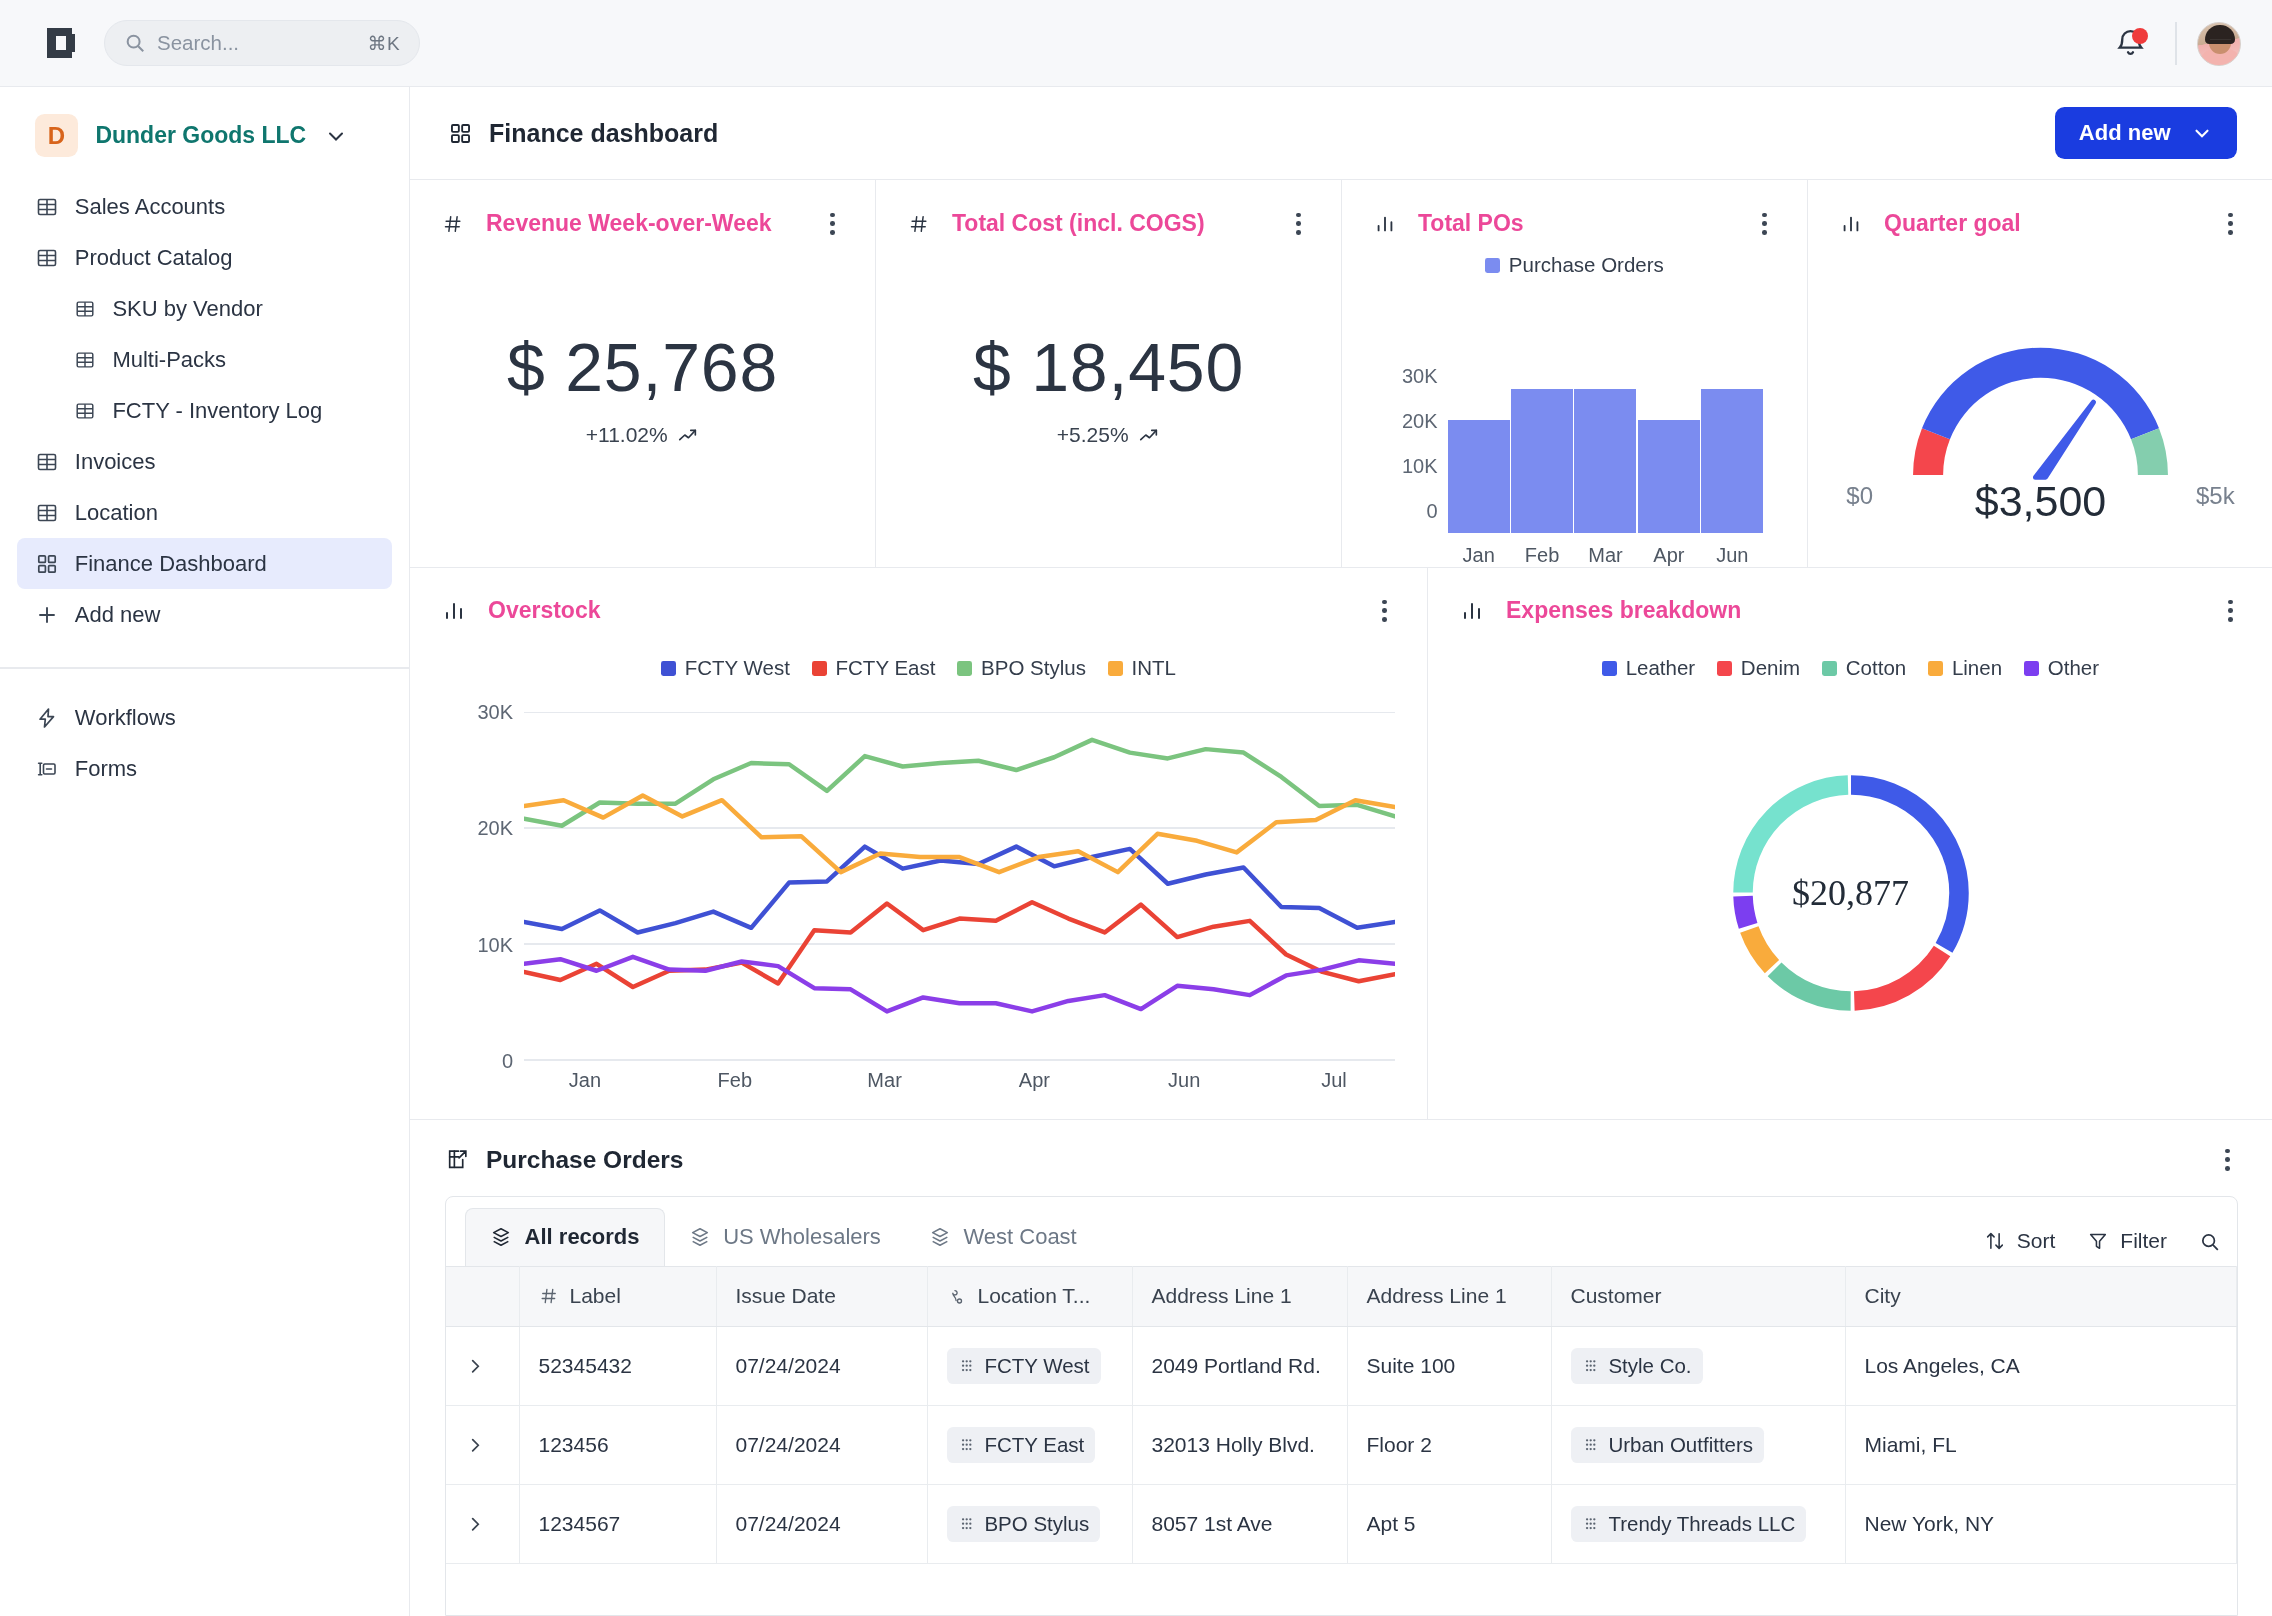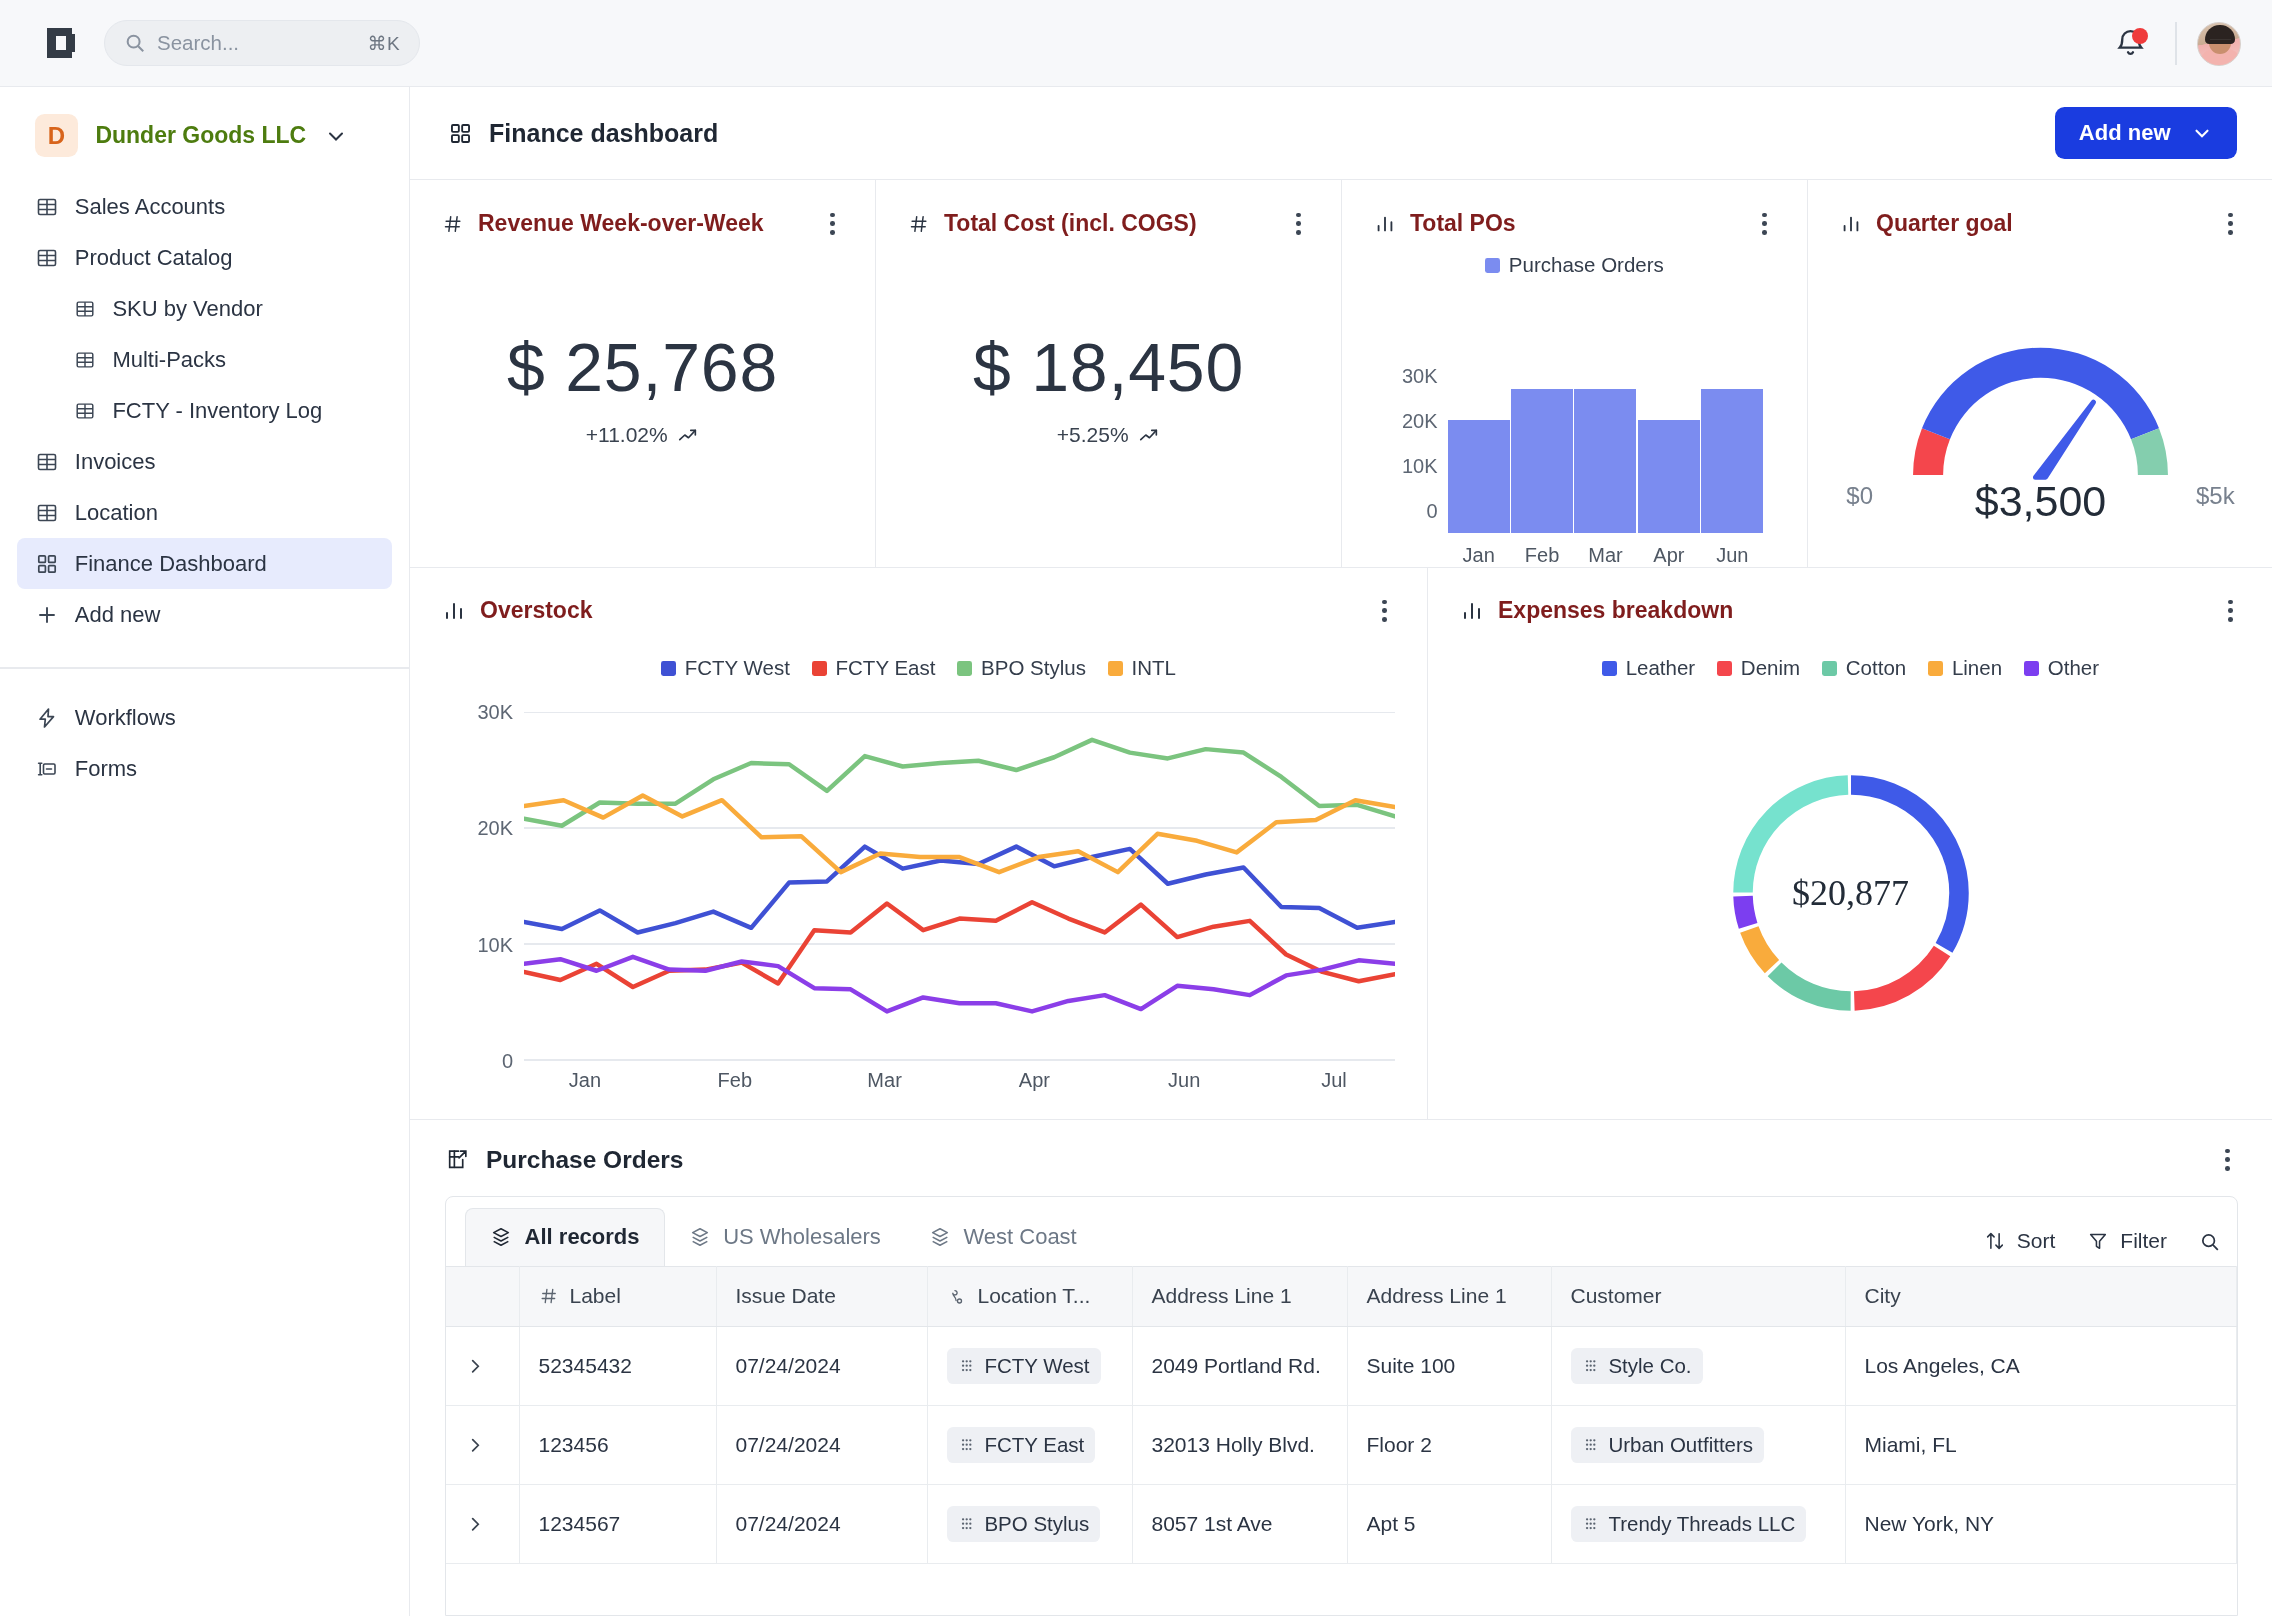--- a/index.html
+++ b/index.html
@@ -55,21 +55,21 @@
   .avatar .glass { position:absolute; left:12px; top:16px; width:20.5px; height:6.3px; border-top:1.6px solid #3a3330; }
   .avatar .shirt { position:absolute; left:1.6px; bottom:0; width:41px; height:16px; background:#f3b3ae; border-radius: 14px 14px 0 0;}
 
   
   .body { flex:1; display:flex; min-height:0; }
 
   
   .sidebar { width: 410px; flex:0 0 410px; background:#fff; border-right:1.6px solid #e8eaee; display:flex; flex-direction:column; }
   .ws-row { display:flex; align-items:center; gap:17.4px; padding: 27px 28px 24px 35px; }
   .ws-badge { width:43px; height:43px; border-radius:9.5px; background:#fdeadb; color:#d8641b; font-size:24px; font-weight:700; display:flex; align-items:center; justify-content:center; }
-  .ws-name { font-size:23px; font-weight:700; color:#4d7c0f; }
+  .ws-name { font-size:23px; font-weight:700; color:#0f766e; }
   .nav { padding: 0 17.4px; }
   .nav-item { display:flex; align-items:center; gap:16px; height:51px; padding: 0 17.4px; border-radius:8px; font-size:22px; color:#2b3443; }
   .nav-item.child { padding-left: 57px; }
   .nav-item.active { background:#e7ebfd; }
   .nav-sep { height:1.6px; background:#e8eaee; margin: 27px 0 0 0; }
   .nav-lower { padding: 24px 17.4px 0 17.4px; }
 
   
   .main { flex:1; min-width:0; display:flex; flex-direction:column; background:#fff; }
   .main-head { height: 93px; flex:0 0 93px; display:flex; align-items:center; justify-content:space-between; padding: 0 36px 0 38px; border-bottom:1.6px solid #e8eaee; }
@@ -78,21 +78,21 @@
     background:#1a3ce0; color:#fff; font-size:22px; font-weight:700;
     height:52px; border-radius:9.5px; display:flex; align-items:center; gap:20.5px;
     padding: 0 24px; border:none; cursor:pointer;
   }
 
   
   .kpi-row { display:flex; height: 388px; flex:0 0 388px; border-bottom:1.6px solid #e8eaee; }
   .kpi-cell { flex:1 1 0; min-width:0; border-right:1.6px solid #e8eaee; padding: 28px 32px 0 32px; display:flex; flex-direction:column; position:relative; }
   .kpi-cell:last-child { border-right:none; }
   .card-head { display:flex; align-items:center; justify-content:space-between; }
-  .card-head .lft { display:flex; align-items:center; gap:14px; font-size:23px; font-weight:700; color:#7f1d1d; white-space:nowrap;justify-content:center; }
+  .card-head .lft { display:flex; align-items:center; gap:22px; font-size:23px; font-weight:700; color:#ec4899; white-space:nowrap;justify-content:center; }
   .dots { display:flex; flex-direction:column; gap:4px; padding: 4.7px 8px; cursor:pointer; }
   .dots i { width:4.7px; height:4.7px; border-radius:50%; background:#3c4654; display:block; }
   .kpi-body { flex:1; display:flex; flex-direction:column; align-items:center; justify-content:center; padding-bottom: 32px; }
   .kpi-value { font-size:68px; font-weight:400; color:#2b3442; letter-spacing:0.8px; }
   .kpi-delta { font-size:21px; color:#39424f; margin-top:17.4px; display:flex; align-items:center; gap:9.5px; }
 
   
   .bar-chart-wrap { flex:1; display:flex; flex-direction:column; padding-top: 14px; }
   .legend { display:flex; justify-content:center; align-items:center; gap:22px; flex-wrap:wrap; }
   .legend .li { display:flex; align-items:center; gap:8.7px; font-size:20.5px; color:#343d4b; white-space:nowrap;}

